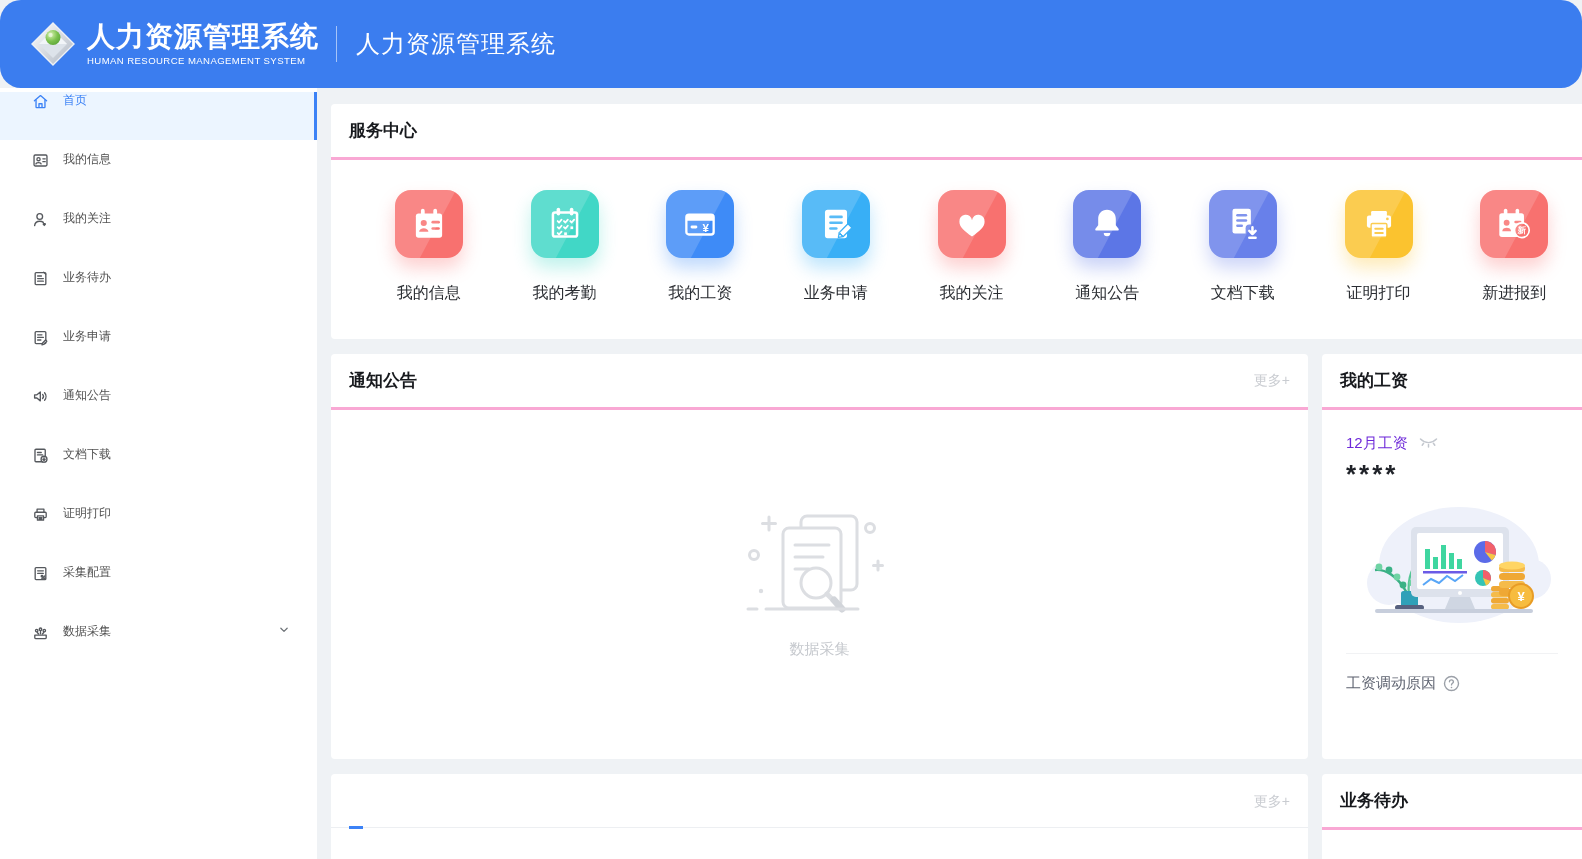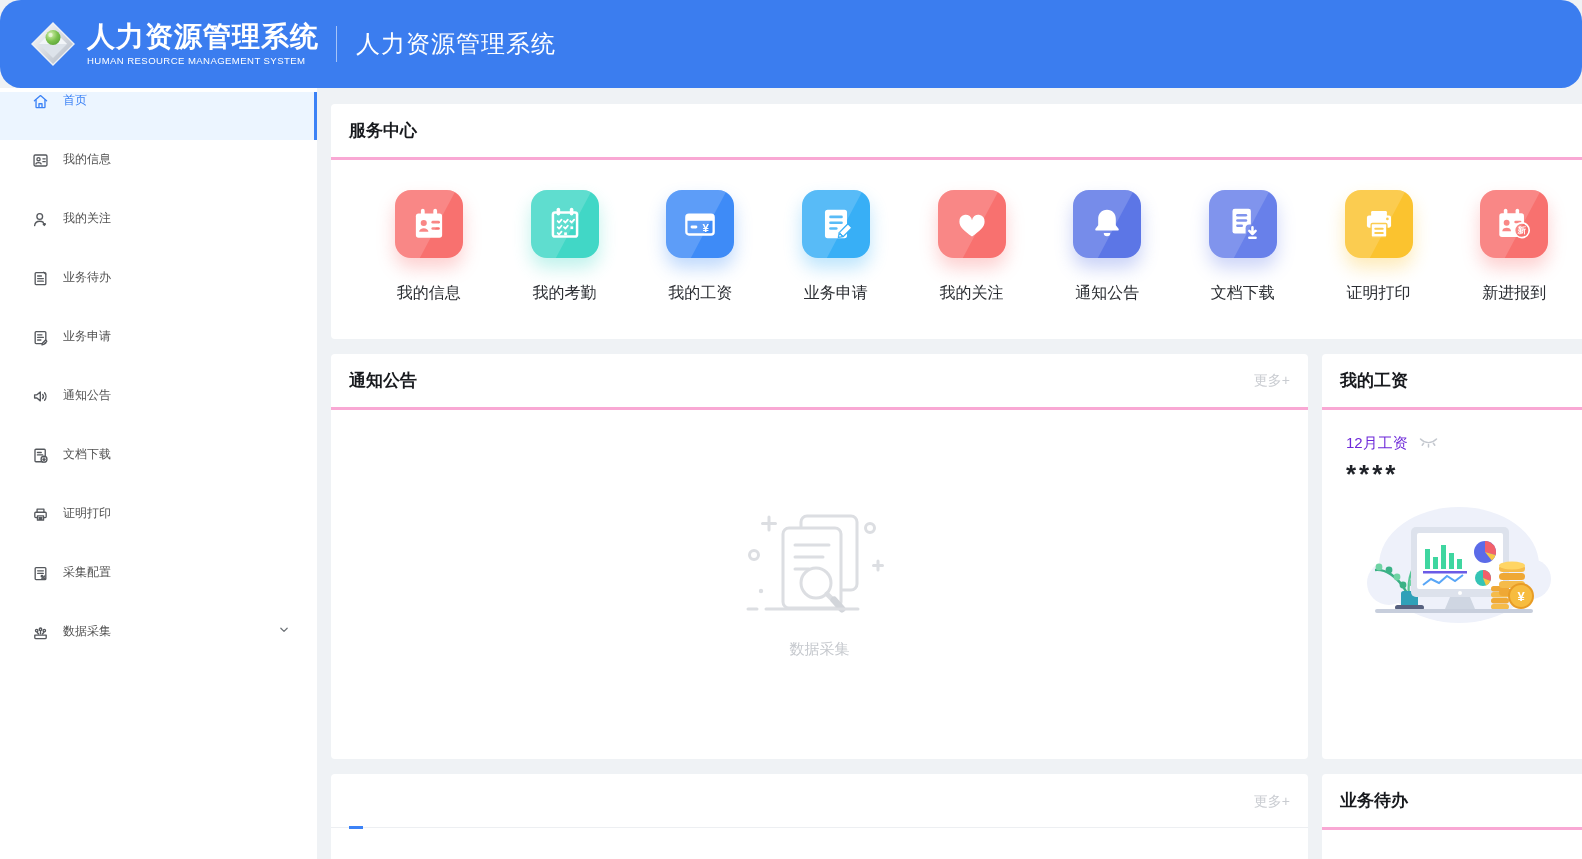--- a/index.html
+++ b/index.html
@@ -487,20 +487,30 @@
               <rect x="150" y="82" width="26" height="7" rx="3.5" fill="#EFA835"></rect>
               <rect x="150" y="90" width="26" height="7" rx="3.5" fill="#F5BB4A"></rect>
               <rect x="150" y="98" width="26" height="7" rx="3.5" fill="#EFA835"></rect>
               <ellipse cx="163" cy="74.5" rx="13" ry="4" fill="#FFD564"></ellipse>
               <circle cx="172" cy="105" r="12" fill="#F7BC3F" stroke="#E89C25" stroke-width="2"></circle>
               <text x="172" y="110" text-anchor="middle" font-size="13" font-weight="bold" fill="#fff" font-family="Liberation Sans, sans-serif">¥</text>
             </g>
             <rect x="26" y="118" width="158" height="4" rx="2" fill="#C7CEDC"></rect>
           </svg>
 
+          <div class="salary-reason">
+            <span>工资调动原因</span>
+            <span class="q-icon">
+              <svg width="17" height="17" viewBox="0 0 16 16" fill="none" stroke="#9BA0A8" stroke-width="1.3">
+                <circle cx="8" cy="8" r="6.6"></circle>
+                <path d="M6.1 6.3c0-2.4 3.9-2.3 3.7.2-.1 1.3-1.8 1.4-1.8 2.8" stroke-linecap="round"></path>
+                <circle cx="8" cy="11.7" r="0.75" fill="#9BA0A8" stroke="none"></circle>
+              </svg>
+            </span>
+          </div>
         </div>
       </section>
     </div>
 
     <div class="bottom-row">
       <section class="panel tasks-panel">
         <div class="tabs-head">
         <span class="tab active"></span>
             <span class="tab"></span>
             <span class="more-link tabs-more">更多+</span>

